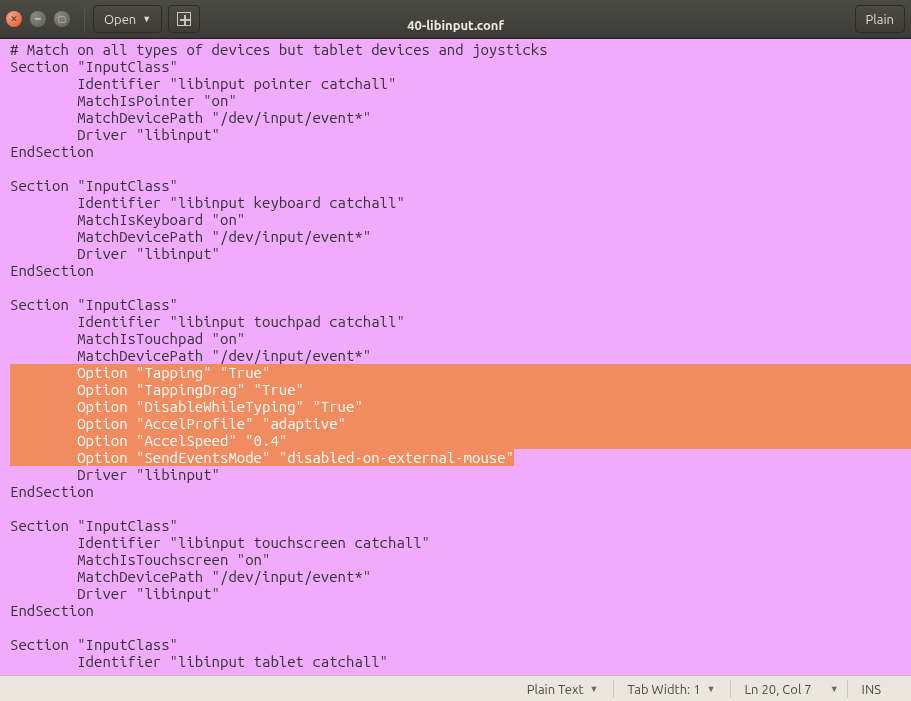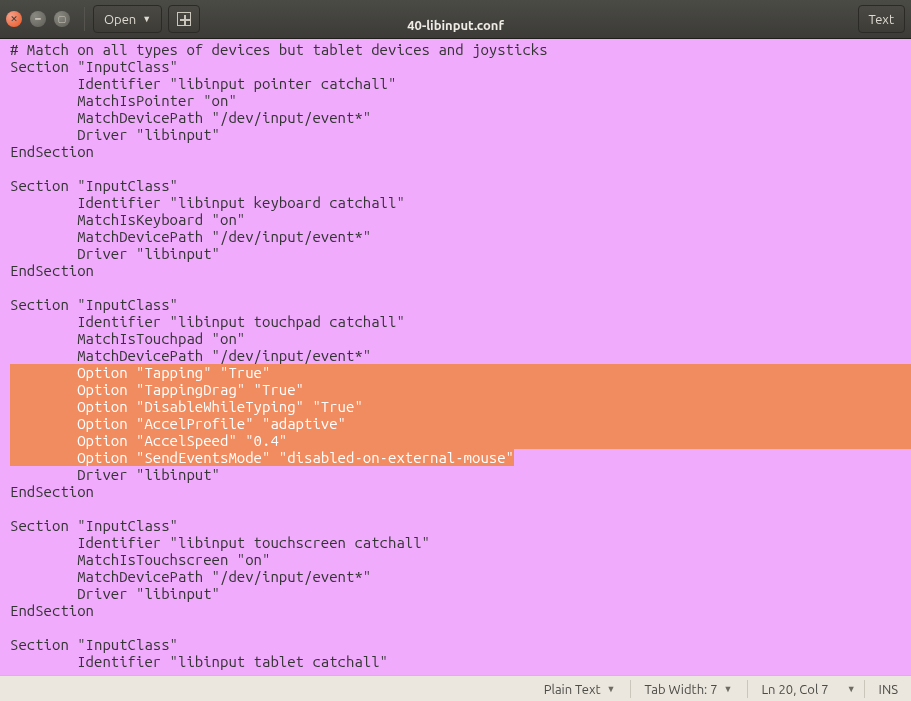--- a/index.html
+++ b/index.html
@@ -101,21 +101,21 @@
   }
 
   .statusbar {
     height: 26px;
     background: #ebe7de;
     border-top: 1px solid #c7c2b7;
     display: flex;
     align-items: center;
     font-size: 13px;
     color: #4c4c47;
-    padding: 0 3px;
+    padding: 0 20px;
     gap: 4px;
   }
   .statusbar .flex { flex: 1; }
   .sb-item {
     padding: 0 10px;
     display: flex;
     align-items: center;
     gap: 6px;
     cursor: pointer;
   }
@@ -157,35 +157,35 @@
   <div class="tb-button icon-only" title="New Tab">
     <span class="new-tab-glyph"></span>
   </div>
 
   <div class="title-center">
     <div class="fname">40-libinput.conf</div>
   </div>
 
   <div class="tb-spacer"></div>
   <div class="tb-button">
-    <span>Text</span>
+    <span>Plain</span>
   </div>
 </div>
 
 <div class="editor" id="editor"><div class="line"># Match on all types of devices but tablet devices and joysticks</div><div class="line">Section "InputClass"</div><div class="line">        Identifier "libinput pointer catchall"</div><div class="line">        MatchIsPointer "on"</div><div class="line">        MatchDevicePath "/dev/input/event*"</div><div class="line">        Driver "libinput"</div><div class="line">EndSection</div><div class="line">&nbsp;</div><div class="line">Section "InputClass"</div><div class="line">        Identifier "libinput keyboard catchall"</div><div class="line">        MatchIsKeyboard "on"</div><div class="line">        MatchDevicePath "/dev/input/event*"</div><div class="line">        Driver "libinput"</div><div class="line">EndSection</div><div class="line">&nbsp;</div><div class="line">Section "InputClass"</div><div class="line">        Identifier "libinput touchpad catchall"</div><div class="line">        MatchIsTouchpad "on"</div><div class="line">        MatchDevicePath "/dev/input/event*"</div><div class="line hl">        Option "Tapping" "True"</div><div class="line hl">        Option "TappingDrag" "True"</div><div class="line hl">        Option "DisableWhileTyping" "True"</div><div class="line hl">        Option "AccelProfile" "adaptive"</div><div class="line hl">        Option "AccelSpeed" "0.4"</div><div class="line hl-end"><span class="hlspan">        Option "SendEventsMode" "disabled-on-external-mouse"</span></div><div class="line">        Driver "libinput"</div><div class="line">EndSection</div><div class="line">&nbsp;</div><div class="line">Section "InputClass"</div><div class="line">        Identifier "libinput touchscreen catchall"</div><div class="line">        MatchIsTouchscreen "on"</div><div class="line">        MatchDevicePath "/dev/input/event*"</div><div class="line">        Driver "libinput"</div><div class="line">EndSection</div><div class="line">&nbsp;</div><div class="line">Section "InputClass"</div><div class="line">        Identifier "libinput tablet catchall"</div></div>
 
 <div class="statusbar">
   <div class="flex"></div>
   <div class="sb-item">
     <span>Plain Text</span>
     <span class="sb-caret">▼</span>
   </div>
   <div class="sb-sep"></div>
   <div class="sb-item">
-    <span>Tab Width: 7</span>
+    <span>Tab Width: 1</span>
     <span class="sb-caret">▼</span>
   </div>
   <div class="sb-sep"></div>
   <div class="sb-item">
     <span>Ln 20, Col 7</span>
   </div>
   <div class="sb-item" style="padding:0 4px">
     <span class="sb-caret">▼</span>
   </div>
   <div class="sb-sep"></div>

